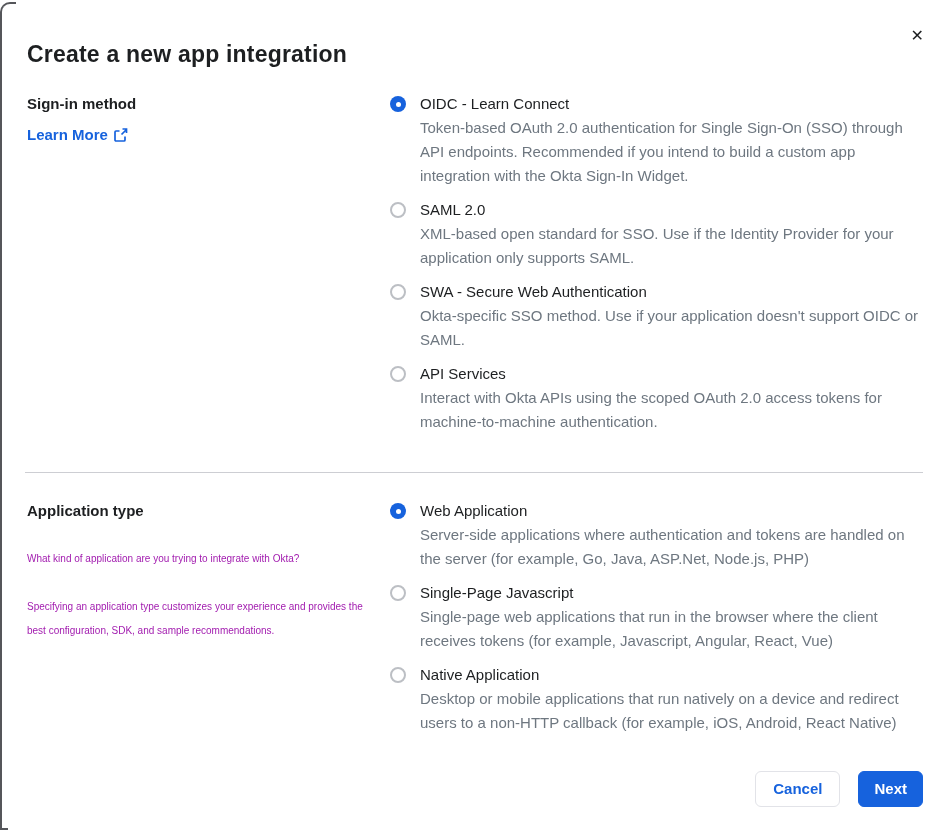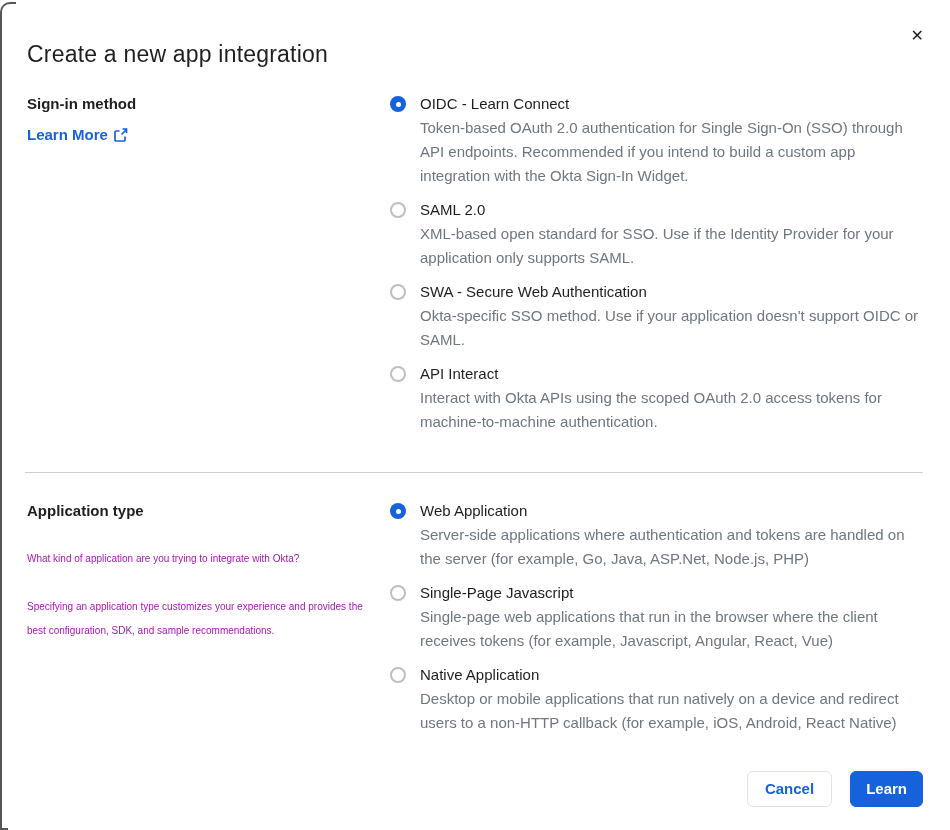--- a/index.html
+++ b/index.html
@@ -13,21 +13,21 @@
   }
   
   .edge-left { position: absolute; left: 0; top: 12px; bottom: 2px; width: 2px; background: #55565a; }
   .edge-corner { position: absolute; left: 0; top: 2px; width: 16px; height: 16px;
     border-left: 2px solid #55565a; border-top: 2px solid #55565a; border-top-left-radius: 10px; }
   .edge-bottom { position: absolute; left: 0; bottom: 0; width: 8px; height: 2px; background: #55565a; }
 
   .content { padding: 40px 27px 0 27px; }
 
   .modal-header { position: relative; }
-  .modal-title { font-size: 23px; font-weight: 400; letter-spacing: 0.2px; line-height: 28px; color: #1d1f21; }
+  .modal-title { font-size: 23px; font-weight: 700; letter-spacing: 0.2px; line-height: 28px; color: #1d1f21; }
   .close-btn {
     position: absolute; right: -7px; top: -18px;
     background: none; border: none; font-size: 16px; line-height: 1;
     color: #1d1f21; cursor: pointer; padding: 6px; font-family: inherit;
   }
 
   .section {
     display: grid;
     grid-template-columns: 349px 1fr;
     column-gap: 14px;
@@ -125,21 +125,21 @@
         <button class="radio"></button>
         <div class="option-text">
           <div class="option-label">SWA - Secure Web Authentication</div>
           <div class="option-desc">Okta-specific SSO method. Use if your application doesn't support OIDC or SAML.</div>
         </div>
       </div>
 
       <div class="option">
         <button class="radio"></button>
         <div class="option-text">
-          <div class="option-label">API Interact</div>
+          <div class="option-label">API Services</div>
           <div class="option-desc">Interact with Okta APIs using the scoped OAuth 2.0 access tokens for machine-to-machine authentication.</div>
         </div>
       </div>
 
     </div>
   </div>
 
   <hr class="divider">
 
   <div class="section second">
@@ -172,16 +172,16 @@
           <div class="option-label">Native Application</div>
           <div class="option-desc">Desktop or mobile applications that run natively on a device and redirect users to a non-HTTP callback (for example, iOS, Android, React Native)</div>
         </div>
       </div>
 
     </div>
   </div>
 
   <div class="footer">
     <button class="btn btn-cancel">Cancel</button>
-    <button class="btn btn-next">Learn</button>
+    <button class="btn btn-next">Next</button>
   </div>
 
 </div>
 
 </body></html>

